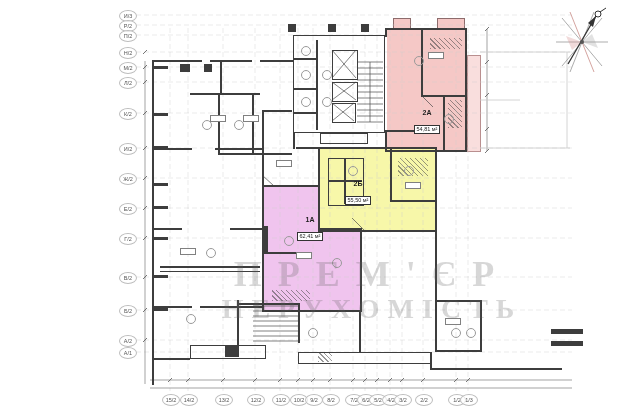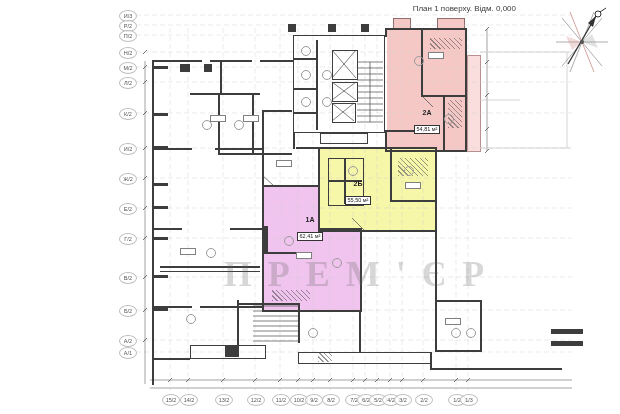--- a/index.html
+++ b/index.html
@@ -20,21 +20,21 @@
   .minibox{position:absolute;border:0.5px solid #808080;background:#fff;width:14px;height:5px;z-index:35;}
   
   .apt{position:absolute;text-align:center;color:#1d1d1d;z-index:45;}
   .apt .id{font-size:7px;font-weight:bold;line-height:8px;}
   .apt .area{display:inline-block;border:0.6px solid #333;background:#fff;font-size:5.5px;
              line-height:7px;padding:0 2px;margin-top:1px;}
   
   .hdr{position:absolute;top:3px;left:320px;width:196px;text-align:right;font-size:8px;
        line-height:1.4;color:#3a3a3a;z-index:60;}
   
-  .wm{position:absolute;left:166px;width:392px;text-align:center;z-index:50;
+  .wm{position:absolute;left:176px;width:392px;text-align:center;z-index:50;
       font-family:"Liberation Serif",serif;font-weight:bold;color:rgba(95,95,95,.25);
       pointer-events:none;white-space:nowrap;}
   .wm1{top:253px;font-size:36px;letter-spacing:16px;}
   .wm2{top:293px;font-size:28px;letter-spacing:8px;}
   svg{position:absolute;left:0;top:0;z-index:25;}
   svg.topmost{z-index:60;}
 </style>
 </head>
 <body>
 
@@ -310,23 +310,23 @@
   <div class="apt" style="left:340px;top:180px;width:36px">
     <div class="id">2Б</div>
     <div class="area">55,50 м²</div>
   </div>
   <div class="apt" style="left:292px;top:216px;width:36px">
     <div class="id">1А</div>
     <div class="area">62,41 м²</div>
   </div>
 
   <div class="wm wm1">ПРЕМ'ЄР</div>
+  <div class="wm wm2">НЕРУХОМІСТЬ</div>
 
   <div class="hdr">
-    <div>План 1 поверху. Відм. 0,000</div>
   </div>
 
   <svg class="topmost" width="60" height="68" viewBox="0 0 60 68" style="left:552px;top:6px">
     <g stroke="#8a8a8a" stroke-width="0.7">
       <line x1="4" y1="36" x2="56" y2="36"></line>
       <line x1="10" y1="12" x2="50" y2="60"></line>
       <line x1="50" y1="12" x2="10" y2="60"></line>
       <line x1="42" y1="6" x2="18" y2="66"></line>
     </g>
     <line x1="18" y1="6" x2="42" y2="66" stroke="#cf9a95" stroke-width="0.9"></line>

